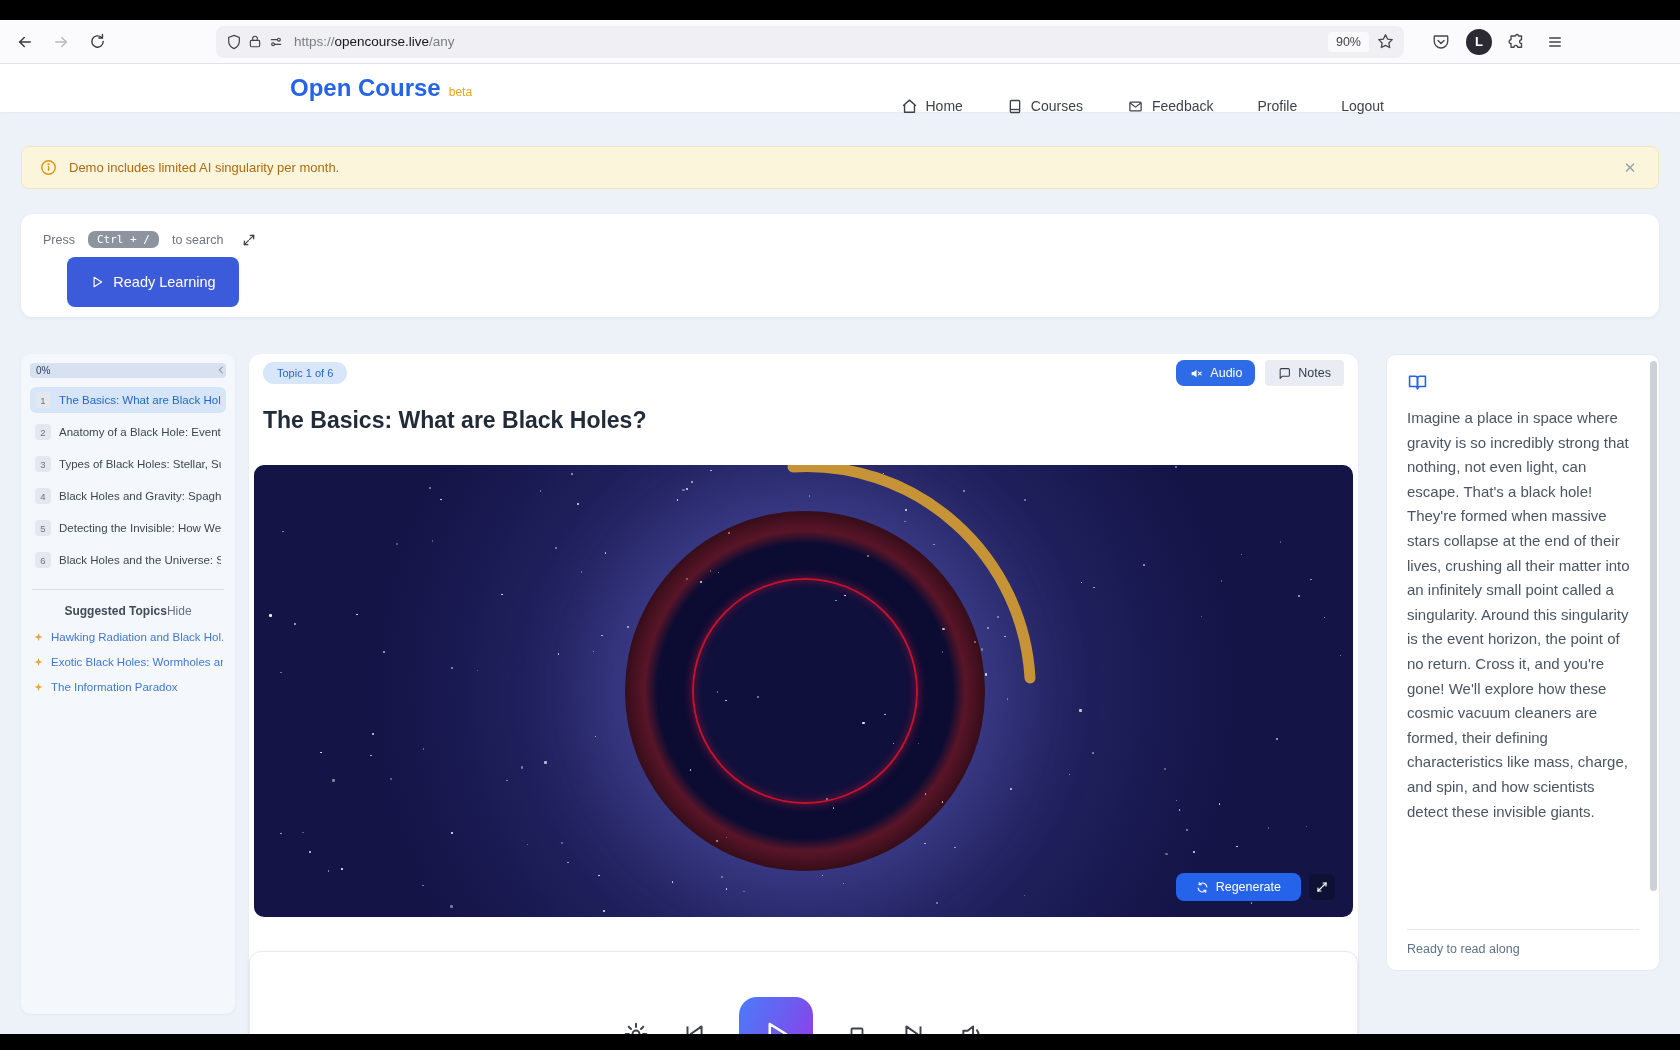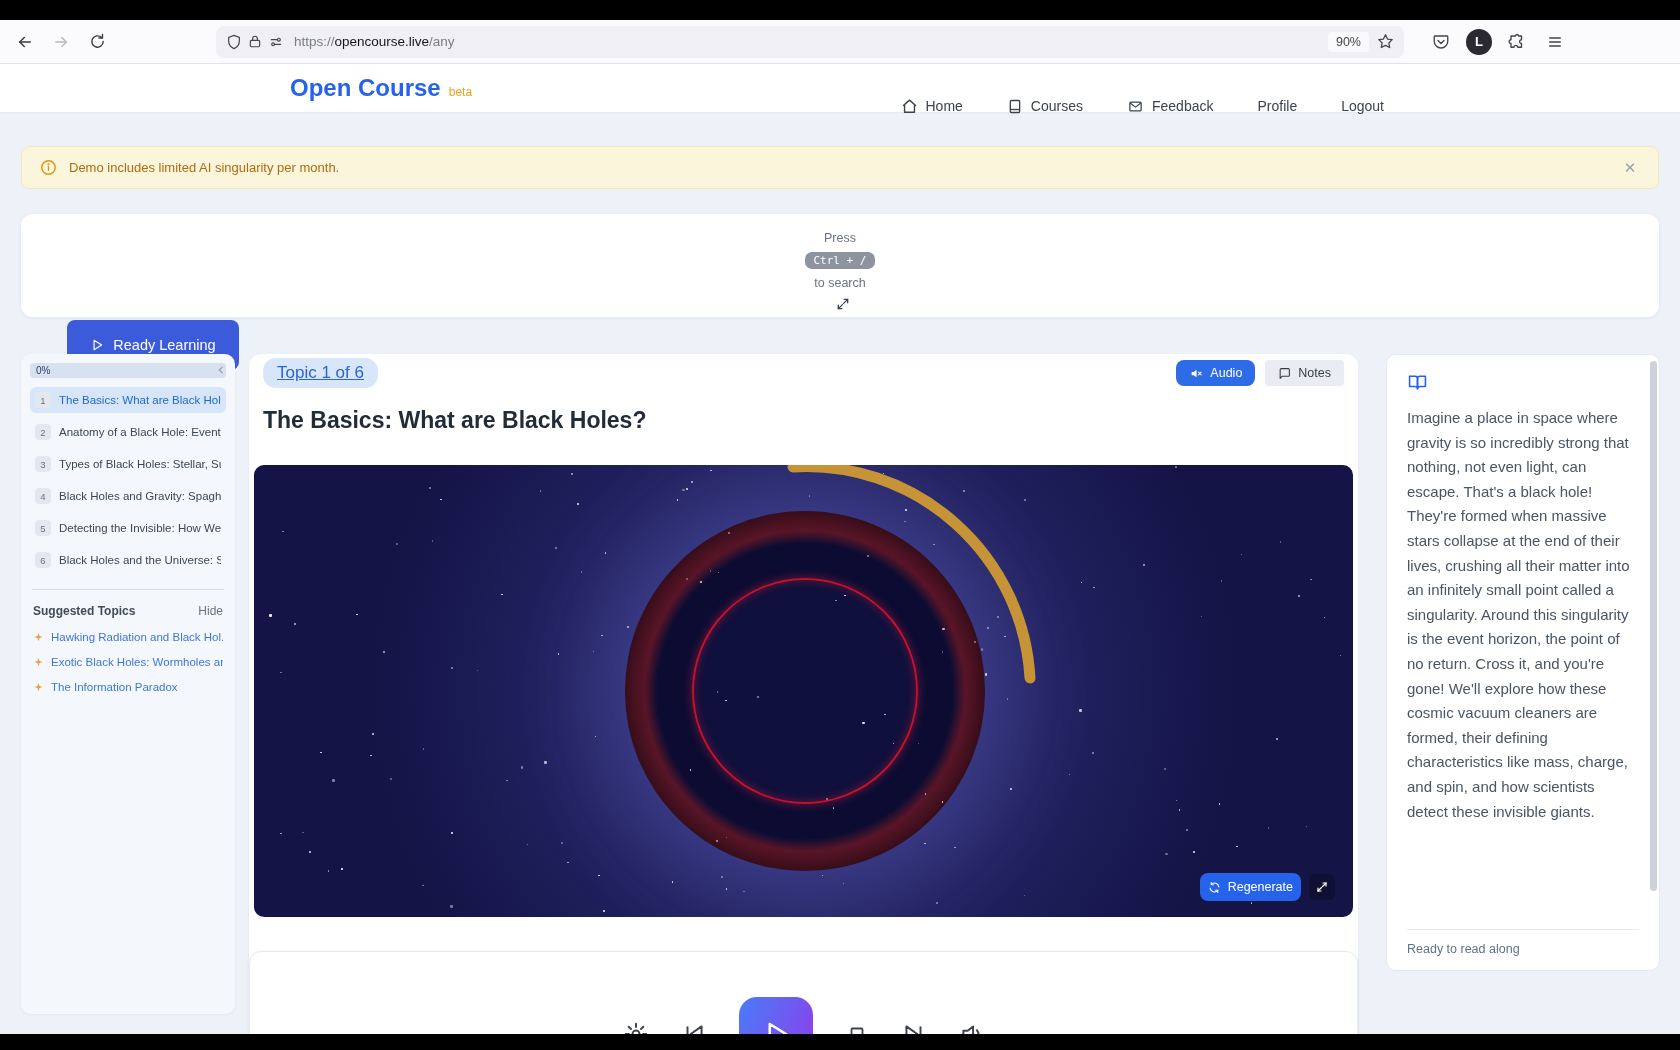--- a/index.html
+++ b/index.html
@@ -27,67 +27,67 @@
   .logo { color:#2563eb; font-size:24px; font-weight:700; }
   .beta { color:#f0a21c; font-size:12px; }
   .main-nav { margin-left:auto; margin-right:296px; display:flex; align-items:center; gap:44px; }
   .nav-item { display:flex; align-items:center; gap:8px; font-size:14px; color:#3c434d; cursor:pointer;margin-top:36px; }
 
   .banner { margin:34px 21px 0; height:43px; background:#fbf6db; border:1px solid #f2e8c0; border-radius:8px; display:flex; align-items:center; padding:0 18px; }
   .banner-text { margin-left:12px; font-size:13px; color:#b06a10; }
   .banner-close { margin-left:auto; color:#9aa1ac; font-size:15px; width:20px; height:20px; display:flex; align-items:center; justify-content:center; cursor:pointer; }
 
   .search-card { margin:25px 21px 0; height:103px; background:#fff; border-radius:12px; box-shadow:0 1px 4px rgba(30,40,80,.06); padding:17px 22px 0; }
-  .hint-row { display:flex; align-items:center; gap:7px; font-size:12.5px; color:#6b7280;flex-direction:column; }
+  .hint-row { display:flex; align-items:center; gap:13px; font-size:12.5px; color:#6b7280; }
   .kbd { background:#8d949f; color:#fff; font-family:"DejaVu Sans Mono", monospace; font-size:11px; padding:2px 9px; border-radius:7px; }
   .search-row { margin-top:9px; display:flex; align-items:center; }
   .search-box { position:relative; flex:1; }
   .search-input { width:100%; height:50px; border:1px solid #e3e6ec; border-radius:10px; padding:0 44px 0 18px; font-size:15px; color:#1f2937; font-family:"Liberation Sans", sans-serif; outline:none; background:#fff; }
   .search-mag { position:absolute; right:16px; top:14px; }
   .start-btn { margin-left:24px; width:172px; height:50px; background:#3b5bdb; border:none; border-radius:8px; color:#fff; font-size:14.5px; display:flex; align-items:center; justify-content:center; gap:9px; cursor:pointer; font-family:"Liberation Sans", sans-serif; }
 
   .content-row { position:relative; margin-top:37px; padding:0 20px 0 21px; display:flex; align-items:flex-start; }
   .collapse-chev { position:absolute; left:216px; top:10px; color:#98a0ab; cursor:pointer; }
 
   
   .sidebar { width:214px; margin-right:14px; background:#f4f8fc; border-radius:10px; box-shadow:0 1px 3px rgba(30,40,80,.05); padding:9px 9px 20px; height:660px; }
   .progress { height:15px; background:#d8e1ef; border-radius:4px; font-size:10px; color:#2a4368; line-height:15px; padding-left:6px; }
   .topic-list { list-style:none; margin-top:9px; }
   .topic-item { display:flex; align-items:center; gap:8px; padding:5px 5px; border-radius:6px; margin-bottom:6px; cursor:pointer; }
   .topic-item.active { background:#d6e6f8; }
   .topic-num { flex:0 0 16px; height:16px; background:#e3e8ef; border-radius:4px; font-size:9.5px; color:#6b7280; display:flex; align-items:center; justify-content:center; }
   .topic-label { font-size:11.5px; color:#3c4654; white-space:nowrap; overflow:hidden; }
   .topic-item.active .topic-label { color:#2466d1; }
   .sb-divider { border-top:1px solid #d9dee6; margin:16px 2px 14px; }
-  .sug-head { display:flex; align-items:center; justify-content:space-between; padding:0 3px; }
+  .sug-head { display:flex; align-items:center; justify-content:center; padding:0 3px; }
   .sug-title { font-size:12px; font-weight:700; color:#414b59; }
   .hide-btn { font-size:12px; color:#6a7280; cursor:pointer; }
   .sug-item { display:flex; align-items:center; gap:7px; margin-top:13px; padding:0 3px; cursor:pointer; }
   .sug-label { font-size:11.5px; color:#3f77d6; white-space:nowrap; overflow:hidden; }
 
   
   .main-col { flex:1; background:#fff; border-radius:12px; padding-top:6px; height:706px; box-shadow:0 1px 3px rgba(30,40,80,.05); }
   .main-head { display:flex; align-items:center; margin:0 14px; height:26px; }
-  .topic-badge { background:#d8e6fa; color:#2b63d9; font-size:17px; border-radius:13px; padding:5px 14px;text-decoration:underline; }
+  .topic-badge { background:#d8e6fa; color:#2b63d9; font-size:11px; border-radius:13px; padding:5px 14px; }
   .head-btns { margin-left:auto; display:flex; gap:10px; }
   .audio-btn { height:26px; background:#2e6be6; color:#fff; border:none; border-radius:8px; font-size:12.5px; display:flex; align-items:center; gap:7px; padding:0 13px; cursor:pointer; font-family:"Liberation Sans", sans-serif; }
   .notes-btn { height:26px; background:#e9edf3; color:#333d49; border:none; border-radius:4px; font-size:12.5px; display:flex; align-items:center; gap:7px; padding:0 13px; cursor:pointer; font-family:"Liberation Sans", sans-serif; }
   .page-title { margin:19px 14px 0; font-size:23px; font-weight:700; color:#222b38; line-height:30px; }
 
   .stage { position:relative; margin:30px 5px 0; height:452px; border-radius:10px; overflow:hidden;
            background:radial-gradient(circle 430px at 50.2% 50%, #3a3a86 0%, #2b2b6e 42%, #1d1d58 72%, #141447 100%), #141447; }
   .bh-outer { position:absolute; left:371px; top:46px; width:360px; height:360px; border-radius:50%;
               background:radial-gradient(circle, #0c0c33 0%, #0c0c33 58%, #591527 63%, #43101f 68%, #1d0710 76%, #060308 86%, #020205 100%);
               box-shadow:0 0 90px 25px rgba(110,110,215,.28); }
   .bh-inner { position:absolute; left:441px; top:116px; width:220px; height:220px; border-radius:50%;
               background:radial-gradient(circle, #10103c 0%, #10103c 78%, #260c20 94%, #33101f 100%); }
   .bh-ring { position:absolute; left:438px; top:113px; width:226px; height:226px; border-radius:50%; border:2px solid #c21230; box-shadow:0 0 10px rgba(210,30,60,.55), inset 0 0 8px rgba(210,30,60,.45); }
   .stage svg.arc { position:absolute; left:0; top:0; }
   .star { position:absolute; background:#fff; border-radius:50%; }
-  .regen-btn { position:absolute; right:52px; bottom:16px; height:28px; background:#2563eb; color:#fff; border:none; border-radius:8px; font-size:12.5px; display:flex; align-items:center; gap:7px; padding:0 8px; cursor:pointer; font-family:"Liberation Sans", sans-serif; }
+  .regen-btn { position:absolute; right:52px; bottom:16px; height:28px; background:#2563eb; color:#fff; border:none; border-radius:8px; font-size:12.5px; display:flex; align-items:center; gap:7px; padding:0 20px; cursor:pointer; font-family:"Liberation Sans", sans-serif; }
   .fs-btn { position:absolute; right:18px; bottom:17px; width:26px; height:26px; background:#0e1133; border:none; border-radius:6px; display:flex; align-items:center; justify-content:center; cursor:pointer; }
 
   .player { margin-top:34px; background:#fff; border:1px solid #e7eaef; border-radius:12px; height:112px; box-shadow:0 1px 4px rgba(30,40,80,.05); }
   .controls { display:flex; align-items:center; justify-content:center; gap:32px; padding-top:45px; }
   .ctl { background:none; border:none; cursor:pointer; display:flex; align-items:center; justify-content:center; }
   .play-btn { width:74px; height:74px; border:none; border-radius:18px; background:linear-gradient(115deg, #4a7bf7 0%, #6f5af0 55%, #9a35e8 100%); display:flex; align-items:center; justify-content:center; cursor:pointer; }
 
   
   .reader { position:relative; width:274px; margin-left:28px; background:#fff; border:1px solid #e6e9ee; border-radius:10px; height:617px; padding:18px 20px; }
   .reader-scroll { position:absolute; top:6px; right:2px; width:7px; height:530px; background:#ccd2da; border-radius:4px; }

